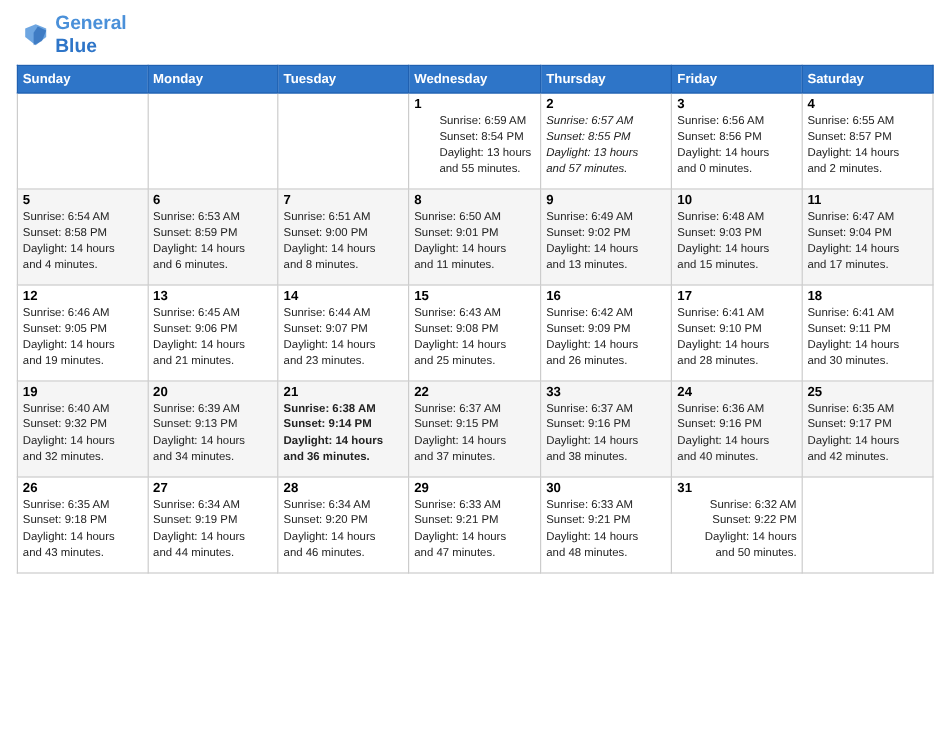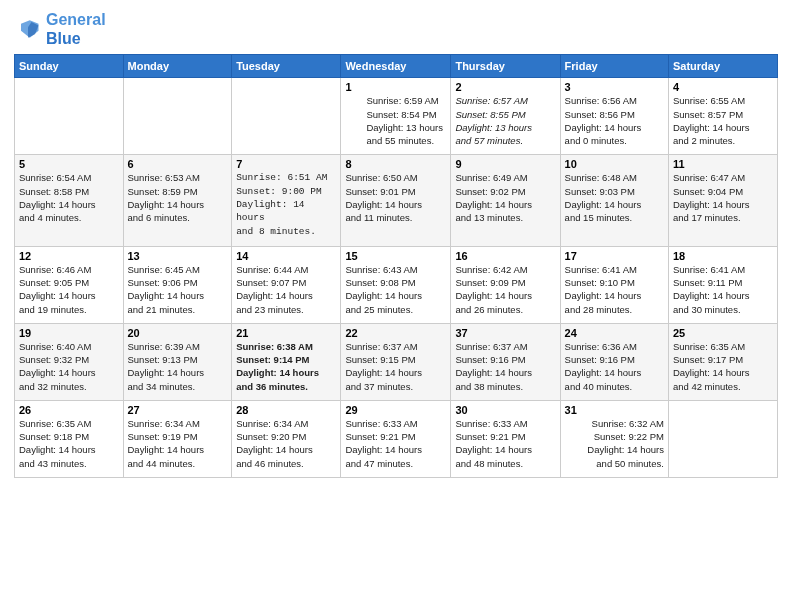--- a/index.html
+++ b/index.html
@@ -171,21 +171,21 @@
           </td>
           <td>
             <div class="day-num">6</div>
             <div class="day-info" style="white-space: pre-line;">Sunrise: 6:53 AM
 Sunset: 8:59 PM
 Daylight: 14 hours
 and 6 minutes.</div>
           </td>
           <td>
             <div class="day-num">7</div>
-            <div class="day-info" style="white-space: pre-line; font-family: Liberation Mono, monospace;">Sunrise: 6:51 AM
+            <div class="day-info" style="white-space: pre-line;">Sunrise: 6:51 AM
 Sunset: 9:00 PM
 Daylight: 14 hours
 and 8 minutes.</div>
           </td>
           <td>
             <div class="day-num">8</div>
             <div class="day-info" style="white-space: pre-line;">Sunrise: 6:50 AM
 Sunset: 9:01 PM
 Daylight: 14 hours
 and 11 minutes.</div>
@@ -286,21 +286,21 @@
 and 36 minutes.</div>
           </td>
           <td>
             <div class="day-num">22</div>
             <div class="day-info" style="white-space: pre-line;">Sunrise: 6:37 AM
 Sunset: 9:15 PM
 Daylight: 14 hours
 and 37 minutes.</div>
           </td>
           <td>
-            <div class="day-num">37</div>
+            <div class="day-num">33</div>
             <div class="day-info" style="white-space: pre-line;">Sunrise: 6:37 AM
 Sunset: 9:16 PM
 Daylight: 14 hours
 and 38 minutes.</div>
           </td>
           <td>
             <div class="day-num">24</div>
             <div class="day-info" style="white-space: pre-line;">Sunrise: 6:36 AM
 Sunset: 9:16 PM
 Daylight: 14 hours

